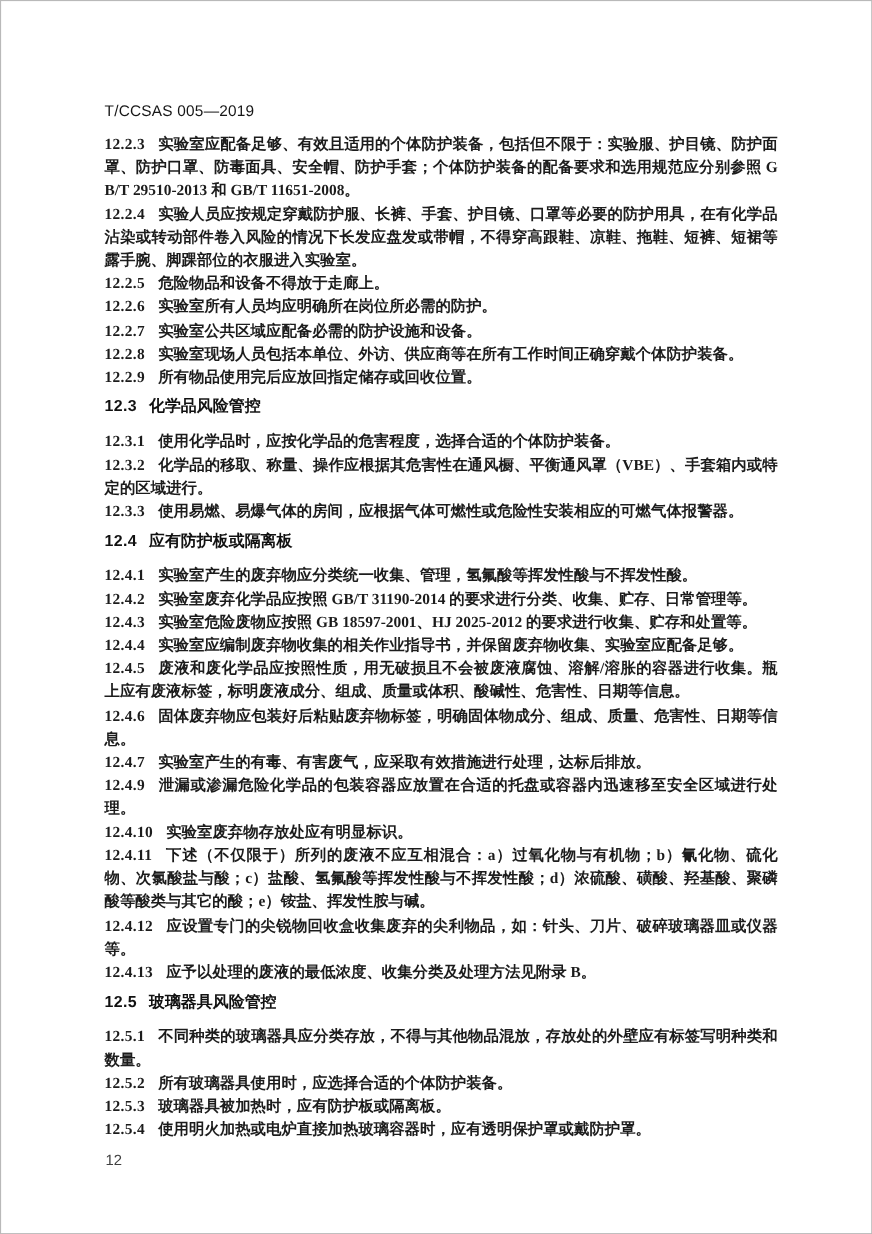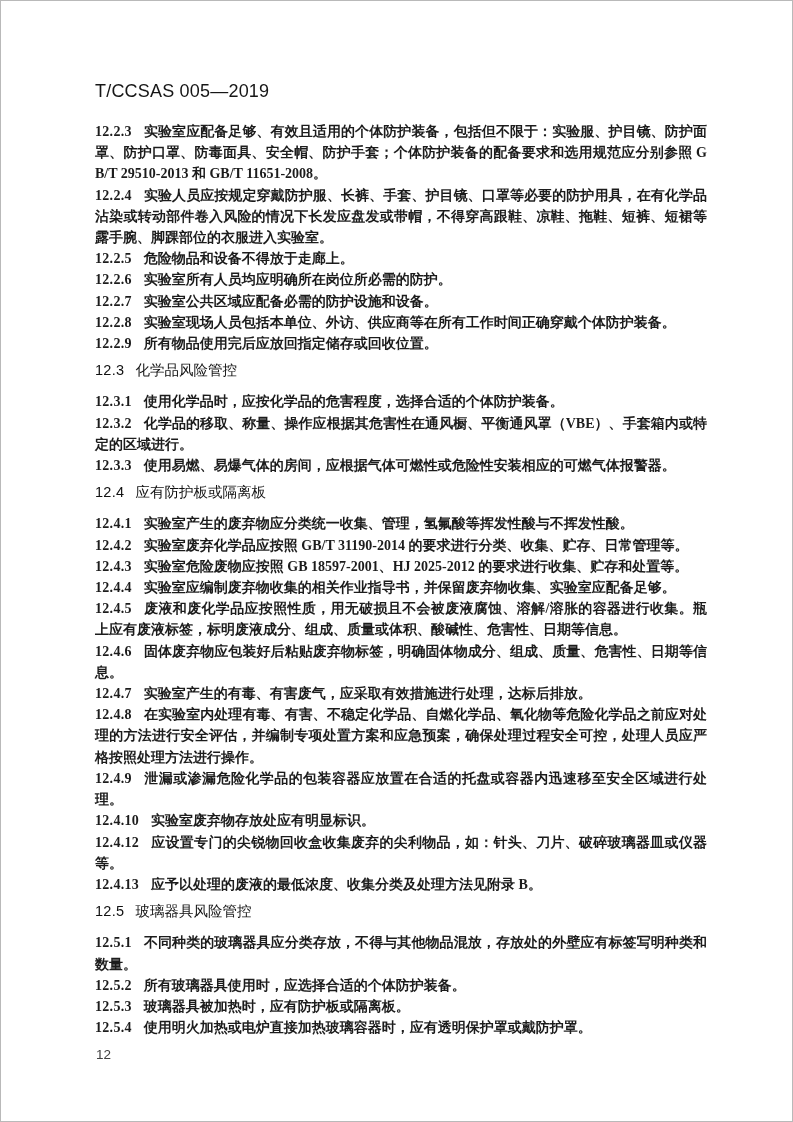--- a/index.html
+++ b/index.html
@@ -10,23 +10,23 @@
     background: #ffffff;
     border: 1px solid #b9b9b9;
     box-sizing: border-box;
     overflow: hidden;
     font-family: "Liberation Serif", serif;
     color: #1c1c1c;
   }
   .doc-header {
     position: absolute;
     left: 94px;
-    top: 80px;
+    top: 91px;
     font-family: "Liberation Sans", sans-serif;
-    font-size: 18px;
+    font-size: 14px;
     letter-spacing: 0.2px;
     color: #161616;
   }
   .doc-body {
     position: absolute;
     left: 94px;
     top: 120px;
     width: 612px;
   }
   p.clause {
@@ -39,21 +39,21 @@
     font-weight: bold;
   }
   p.clause .num {
     margin-right: 12px;
     letter-spacing: 0.3px;
   }
   p.heading {
     margin: 6px 0 10px 0;
     font-size: 14.5px;
     line-height: 21.2px;
-    font-weight: normal;
+    font-weight: bold;
     font-family: "Liberation Sans", sans-serif;
     color: #111111;
   }
   p.heading .num {
     margin-right: 11px;
     letter-spacing: 0.3px;
   }
   .page-number {
     position: absolute;
     left: 95px;
@@ -82,23 +82,23 @@
       <p class="clause"><span class="num">12.3.2</span><span class="txt">化学品的移取、称量、操作应根据其危害性在通风橱、平衡通风罩（VBE）、手套箱内或特定的区域进行。</span></p>
       <p class="clause"><span class="num">12.3.3</span><span class="txt">使用易燃、易爆气体的房间，应根据气体可燃性或危险性安装相应的可燃气体报警器。</span></p>
       <p class="heading"><span class="num">12.4</span><span class="txt">应有防护板或隔离板</span></p>
       <p class="clause"><span class="num">12.4.1</span><span class="txt">实验室产生的废弃物应分类统一收集、管理，氢氟酸等挥发性酸与不挥发性酸。</span></p>
       <p class="clause"><span class="num">12.4.2</span><span class="txt">实验室废弃化学品应按照 GB/T 31190-2014 的要求进行分类、收集、贮存、日常管理等。</span></p>
       <p class="clause"><span class="num">12.4.3</span><span class="txt">实验室危险废物应按照 GB 18597-2001、HJ 2025-2012 的要求进行收集、贮存和处置等。</span></p>
       <p class="clause"><span class="num">12.4.4</span><span class="txt">实验室应编制废弃物收集的相关作业指导书，并保留废弃物收集、实验室应配备足够。</span></p>
       <p class="clause"><span class="num">12.4.5</span><span class="txt">废液和废化学品应按照性质，用无破损且不会被废液腐蚀、溶解/溶胀的容器进行收集。瓶上应有废液标签，标明废液成分、组成、质量或体积、酸碱性、危害性、日期等信息。</span></p>
       <p class="clause"><span class="num">12.4.6</span><span class="txt">固体废弃物应包装好后粘贴废弃物标签，明确固体物成分、组成、质量、危害性、日期等信息。</span></p>
       <p class="clause"><span class="num">12.4.7</span><span class="txt">实验室产生的有毒、有害废气，应采取有效措施进行处理，达标后排放。</span></p>
-      <p class="clause"><span class="num">12.4.8</span><span class="txt">在实验室内处理有毒、有害、不稳定化学品、自燃化学品、氧化物等危险化学品之前应对处理的方法进行安全评估，并编制专项处置方案和应急预案，确保处理过程安全可控，处理人员应严格按照处理方法进行操作。</span></p>
       <p class="clause"><span class="num">12.4.9</span><span class="txt">泄漏或渗漏危险化学品的包装容器应放置在合适的托盘或容器内迅速移至安全区域进行处理。</span></p>
       <p class="clause"><span class="num">12.4.10</span><span class="txt">实验室废弃物存放处应有明显标识。</span></p>
+      <p class="clause"><span class="num">12.4.11</span><span class="txt">下述（不仅限于）所列的废液不应互相混合：a）过氧化物与有机物；b）氰化物、硫化物、次氯酸盐与酸；c）盐酸、氢氟酸等挥发性酸与不挥发性酸；d）浓硫酸、磺酸、羟基酸、聚磷酸等酸类与其它的酸；e）铵盐、挥发性胺与碱。</span></p>
       <p class="clause"><span class="num">12.4.12</span><span class="txt">应设置专门的尖锐物回收盒收集废弃的尖利物品，如：针头、刀片、破碎玻璃器皿或仪器等。</span></p>
       <p class="clause"><span class="num">12.4.13</span><span class="txt">应予以处理的废液的最低浓度、收集分类及处理方法见附录 B。</span></p>
       <p class="heading"><span class="num">12.5</span><span class="txt">玻璃器具风险管控</span></p>
       <p class="clause"><span class="num">12.5.1</span><span class="txt">不同种类的玻璃器具应分类存放，不得与其他物品混放，存放处的外壁应有标签写明种类和数量。</span></p>
       <p class="clause"><span class="num">12.5.2</span><span class="txt">所有玻璃器具使用时，应选择合适的个体防护装备。</span></p>
       <p class="clause"><span class="num">12.5.3</span><span class="txt">玻璃器具被加热时，应有防护板或隔离板。</span></p>
       <p class="clause"><span class="num">12.5.4</span><span class="txt">使用明火加热或电炉直接加热玻璃容器时，应有透明保护罩或戴防护罩。</span></p>
     </div>
 
   <div class="page-number">12</div>

